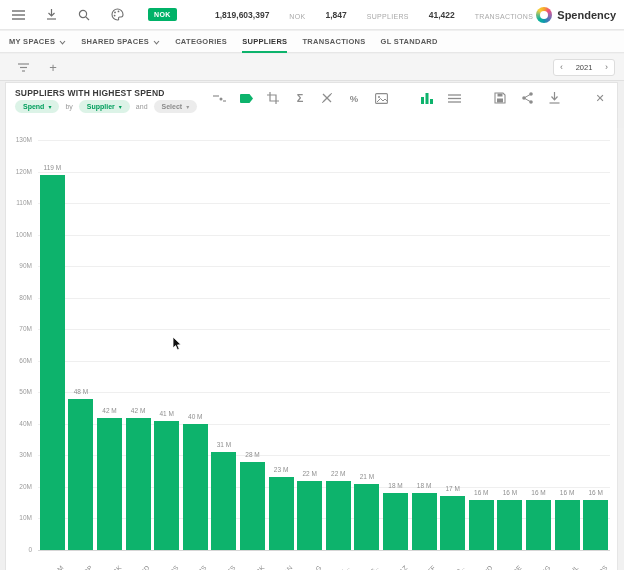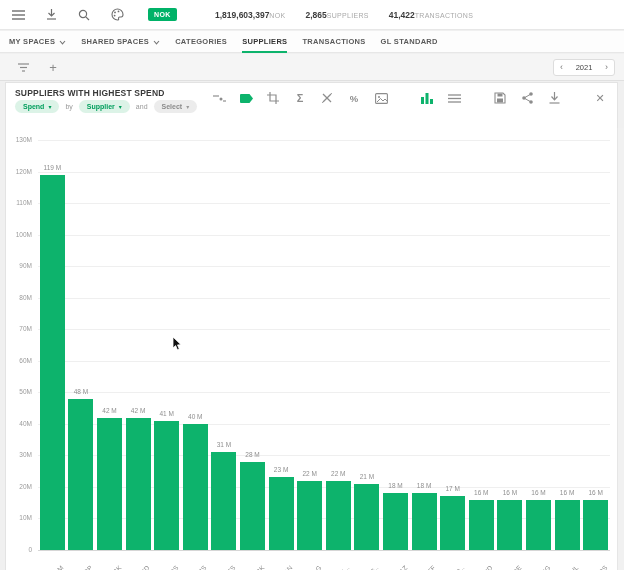--- a/index.html
+++ b/index.html
@@ -11,21 +11,21 @@
   }
   
   .topbar { position:absolute; left:0; top:0; width:624px; height:30px; background:#fff;
             border-bottom:1px solid #e7e7e7; display:flex; align-items:center; }
   .tb-icons { display:flex; align-items:center; gap:17px; padding-left:10px; }
   .tb-icon { width:16px; height:16px; display:flex; align-items:center; justify-content:center; cursor:pointer; }
   .tb-icon svg { display:block; }
   .nok-badge { background:#00b268; color:#fff; font-size:7px; font-weight:bold; letter-spacing:.4px;
                border-radius:2px; padding:3px 6px; margin-left:6px; }
   .tb-stats { position:absolute; left:215px; top:0; height:30px; display:flex; align-items:center; gap:20px; }
-  .stat { display:flex; align-items:center; gap:0; white-space:nowrap; }
+  .stat { display:flex; align-items:flex-end; gap:20px; white-space:nowrap; }
   .stat .v { font-size:8.5px; font-weight:bold; color:#3c3c3c; }
   .stat .l { font-size:7px; color:#a9a9a9; letter-spacing:.3px; }
   .brand { position:absolute; right:8px; top:0; height:30px; display:flex; align-items:center; gap:5px; }
   .brand-ring { width:16px; height:16px; border-radius:50%;
     background:conic-gradient(#f7a928,#ef4e7b,#a166ab,#5073b8,#1098ad,#07b39b,#6dba82,#f7d038,#f7a928); position:relative; }
   .brand-ring::after { content:""; position:absolute; inset:4px; background:#fff; border-radius:50%; }
   .brand-name { font-size:11px; font-weight:bold; color:#333; }
   
   .navbar { position:absolute; left:0; top:31px; width:624px; height:22px; background:#fdfdfd;
             border-bottom:1px solid #e7e7e7; display:flex; align-items:center; padding-left:9px; }
@@ -125,28 +125,32 @@
           </svg>
       </span>
       <span class="nok-badge">NOK</span>
     </div>
     <div class="tb-stats">
         <div class="stat">
           <span class="v">1,819,603,397</span>
           <span class="l">NOK</span>
         </div>
         <div class="stat">
-          <span class="v">2,865</span>
+          <span class="v">1,847</span>
           <span class="l">SUPPLIERS</span>
         </div>
         <div class="stat">
           <span class="v">41,422</span>
           <span class="l">TRANSACTIONS</span>
         </div>
       </div>
+    <div class="brand">
+      <span class="brand-ring"></span>
+      <span class="brand-name">Spendency</span>
+    </div>
   </div>
 
   <div class="navbar">
       <div class="tab">
         <span>MY SPACES</span>
         <svg width="7" height="5" viewBox="0 0 7 5">
           <polyline points="1,1 3.5,3.8 6,1" fill="none" stroke="#777" stroke-width="1.1"></polyline>
         </svg>
       </div>
       <div class="tab">

